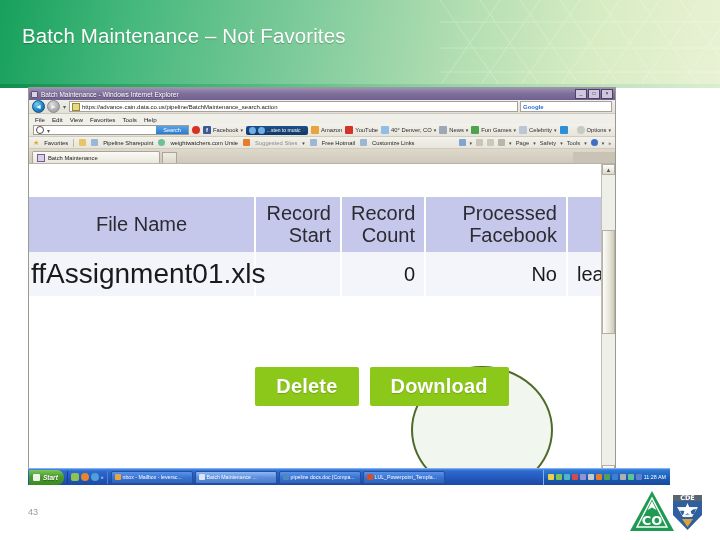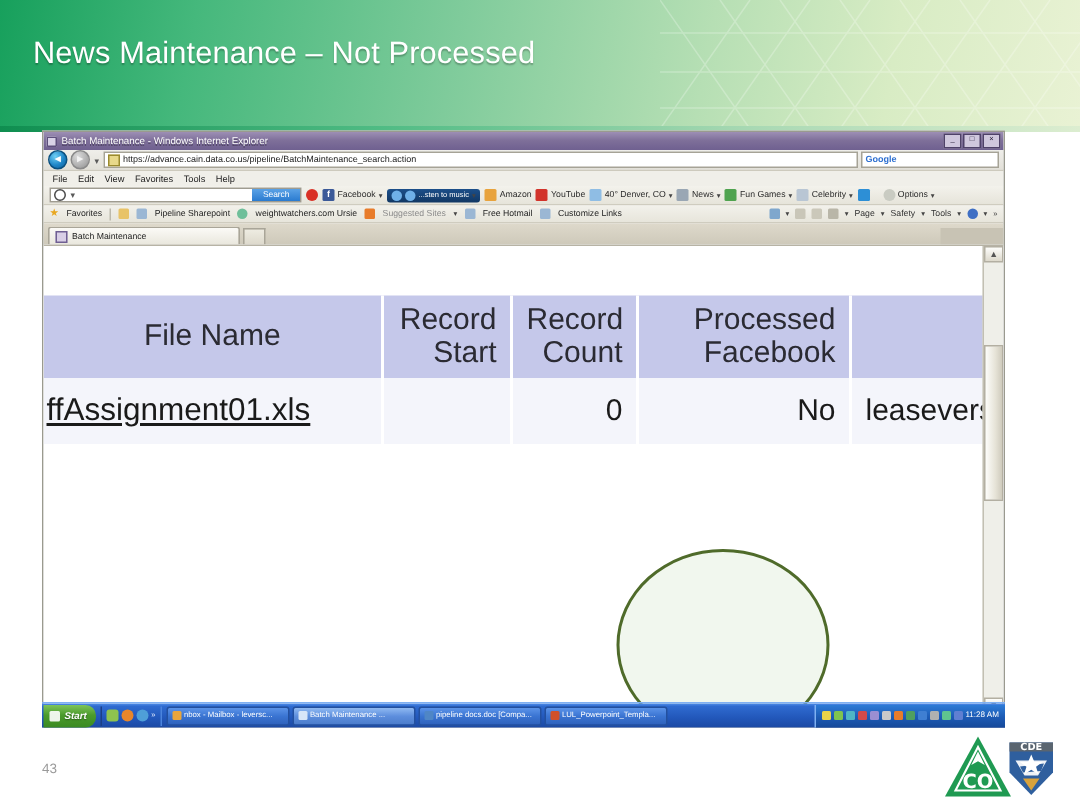--- a/index.html
+++ b/index.html
@@ -24,21 +24,21 @@
   }
   .slide-title{
     position:absolute;left:22px;top:24px;width:600px;
     font-size:20.5px;color:#ffffff;letter-spacing:.1px;
     text-shadow:0 1px 1px rgba(0,0,0,.25);
     white-space:nowrap;
   }
 
   
   .shot{
-    position:absolute;left:28px;top:87px;width:642px;height:398px;
+    position:absolute;left:28px;top:87px;width:588px;height:398px;
     background:#ffffff;border:1px solid #9a9a8f;box-sizing:border-box;
     overflow:hidden;
   }
 
   
   .ie-title{
     height:12px;width:100%;
     background:linear-gradient(180deg,#9d8fb5 0%,#7e6f99 48%,#6f6090 100%);
     display:flex;align-items:center;padding:0 2px;box-sizing:border-box;
     color:#fff;font-size:6.5px;white-space:nowrap;
@@ -172,21 +172,21 @@
     font-size:20px;text-align:right;vertical-align:middle;
     padding:6px 9px;height:52px;box-sizing:border-box;
     border-right:2px solid #ffffff;line-height:1.08;
   }
   .tbl th.fname{text-align:center;}
   .tbl td{
     background:#f4f5fb;color:#1a1a1a;font-size:20px;text-align:right;
     padding:6px 9px;height:44px;box-sizing:border-box;
     border-right:2px solid #ffffff;vertical-align:middle;
   }
-  .tbl td.fname{text-align:left;font-size:21px;padding-left:2px;text-decoration:underline;}
+  .tbl td.fname{text-align:left;font-size:28px;padding-left:2px;}
   .tbl td.subm{text-align:left;}
   .tbl th.subm{text-align:right;}
   .col-fname{width:226px;}
   .col-rec{width:86px;}
   .col-err{width:84px;}
   .col-proc{width:142px;}
   .col-sub{width:182px;}
 
   
   .ellipse{
@@ -311,21 +311,21 @@
   <div class="banner">
     <svg class="banner-pattern" viewBox="0 0 280 86" preserveAspectRatio="none">
       <g stroke="#ffffff" stroke-width="1" fill="none" opacity="0.55">
         <path d="M0 0 L60 86 M40 0 L100 86 M80 0 L140 86 M120 0 L180 86 M160 0 L220 86 M200 0 L260 86 M240 0 L300 86"></path>
         <path d="M60 0 L0 86 M100 0 L40 86 M140 0 L80 86 M180 0 L120 86 M220 0 L160 86 M260 0 L200 86 M300 0 L240 86"></path>
         <path d="M0 22 L280 22 M0 48 L280 48 M0 72 L280 72"></path>
       </g>
     </svg>
   </div>
   <div class="banner-rule"></div>
-  <div class="slide-title">News Maintenance – Not Processed</div>
+  <div class="slide-title">Batch Maintenance – Not Favorites</div>
 
   <div class="shot">
 
     <div class="ie-title">
       <span class="ie-ico"></span>
       <span class="ttl">Batch Maintenance - Windows Internet Explorer</span>
       <span class="wbtns">
         <span class="wbtn">_</span>
         <span class="wbtn">□</span>
         <span class="wbtn">×</span>
@@ -479,20 +479,24 @@
               <td>0</td>
               <td>No</td>
               <td class="subm">leaseverson_</td>
             </tr>
           </tbody>
         </table>
 
         <div class="ellipse"></div>
 
 
+        <div class="actions">
+          <button class="gbtn">Delete</button>
+          <button class="gbtn">Download</button>
+        </div>
       </div>
 
       <div class="vbar">
         <div class="arrow">▲</div>
         <div class="thumb"></div>
         <div class="arrow bot">▼</div>
       </div>
       <div class="hbar">
         <div class="arrow l">◄</div>
         <div class="thumb"></div>

